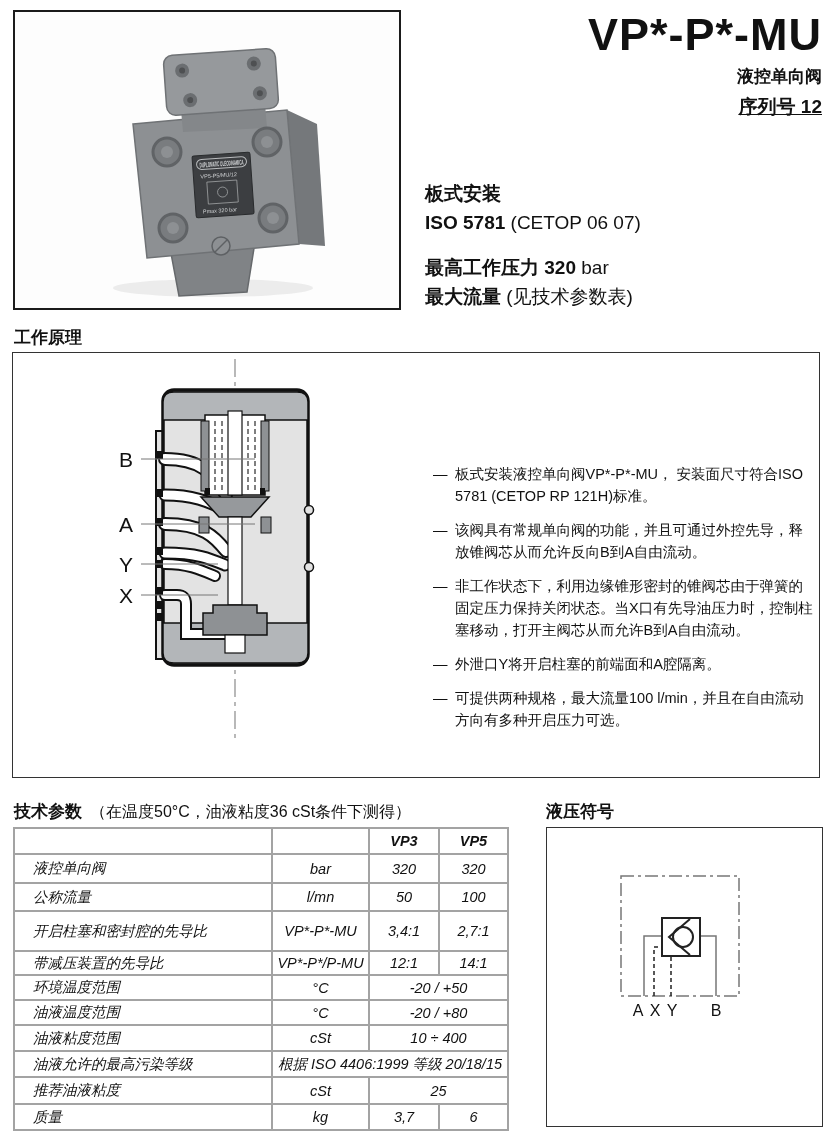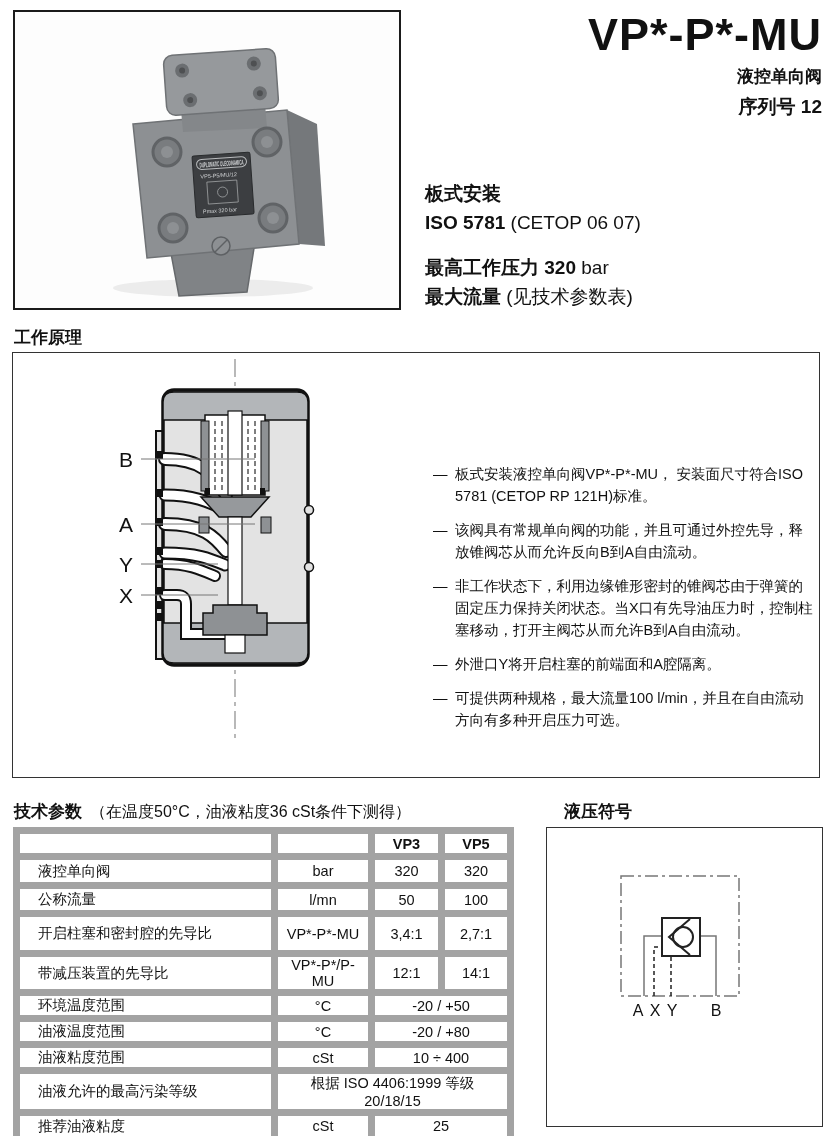--- a/index.html
+++ b/index.html
@@ -8,21 +8,21 @@
 
   
   .photo-box{position:absolute;left:13px;top:10px;width:384px;height:296px;
              border:2px solid #1b1b1b;background:#fdfdfd;}
   .photo-box svg{display:block;width:100%;height:100%;}
 
   
   .title-block{position:absolute;top:12px;right:8px;text-align:right;}
   .main-title{font-size:45px;font-weight:bold;letter-spacing:1px;line-height:1;}
   .sub-title{font-size:17px;font-weight:bold;margin-top:8px;}
-  .series{font-size:19px;font-weight:bold;margin-top:6px;}
+  .series{font-size:19px;font-weight:bold;margin-top:6px;text-decoration:underline;}
 
   
   .specs{position:absolute;left:425px;top:184px;font-size:19px;line-height:1;}
   .specs .line{margin-bottom:10px;}
   .specs .gap{margin-top:26px;}
   .b{font-weight:bold;}
 
   
   .sec-head{position:absolute;font-size:17px;font-weight:bold;}
   .sec-note{font-size:16px;font-weight:normal;margin-left:8px;}
@@ -31,21 +31,21 @@
   .working-box{position:absolute;left:12px;top:352px;width:806px;height:424px;
                border:1.5px solid #333;background:#fff;}
   .diagram{position:absolute;left:100px;top:2px;width:310px;height:390px;}
   .bullets{position:absolute;left:420px;top:110px;width:382px;font-size:14.5px;line-height:1.52;}
   .bullet{display:flex;margin-bottom:12px;}
   .bullet .dash{flex:0 0 22px;}
 
   
   .params-table{position:absolute;left:13px;top:827px;width:494px;border-collapse:collapse;
                 font-size:14.5px;table-layout:fixed;}
-  .params-table td{border:7px solid #a3a3a3;padding:0 4px;text-align:center;vertical-align:middle;}
+  .params-table td{border:2px solid #a3a3a3;padding:0 4px;text-align:center;vertical-align:middle;font-style:italic;}
   .params-table td.lbl{text-align:left;padding-left:18px;}
   .params-table tr:nth-child(1){height:26px;}
   .params-table tr:nth-child(2){height:29px;}
   .params-table tr:nth-child(3){height:28px;}
   .params-table tr:nth-child(4){height:40px;}
   .params-table tr:nth-child(5){height:24px;}
   .params-table tr:nth-child(6){height:25px;}
   .params-table tr:nth-child(7){height:25px;}
   .params-table tr:nth-child(8){height:26px;}
   .params-table tr:nth-child(9){height:26px;}
@@ -301,21 +301,21 @@
     </tr>
     <tr>
       <td class="lbl">质量</td>
       <td>kg</td>
       <td>3,7</td>
       <td>6</td>
     </tr>
   </tbody>
     </table>
 
-  <div class="sec-head" style="left:564px;top:800px;font-family:Liberation Serif, serif;">液压符号</div>
+  <div class="sec-head" style="left:546px;top:800px;font-family:Liberation Serif, serif;">液压符号</div>
   <div class="symbol-box">
     <svg viewBox="0 0 275 298">
 
       <rect x="74" y="48" width="118" height="120" fill="none" stroke="#777" stroke-width="1.5" stroke-dasharray="13 4 3 4"></rect>
 
       <path d="M97,168 V108 H169 V168" fill="none" stroke="#777" stroke-width="1.5"></path>
 
       <rect x="115" y="90" width="38" height="38" fill="#fff" stroke="#222" stroke-width="2"></rect>
       <circle cx="136" cy="109" r="10" fill="none" stroke="#222" stroke-width="2"></circle>
       <polyline points="143,91 122,109 143,127" fill="none" stroke="#222" stroke-width="2"></polyline>

